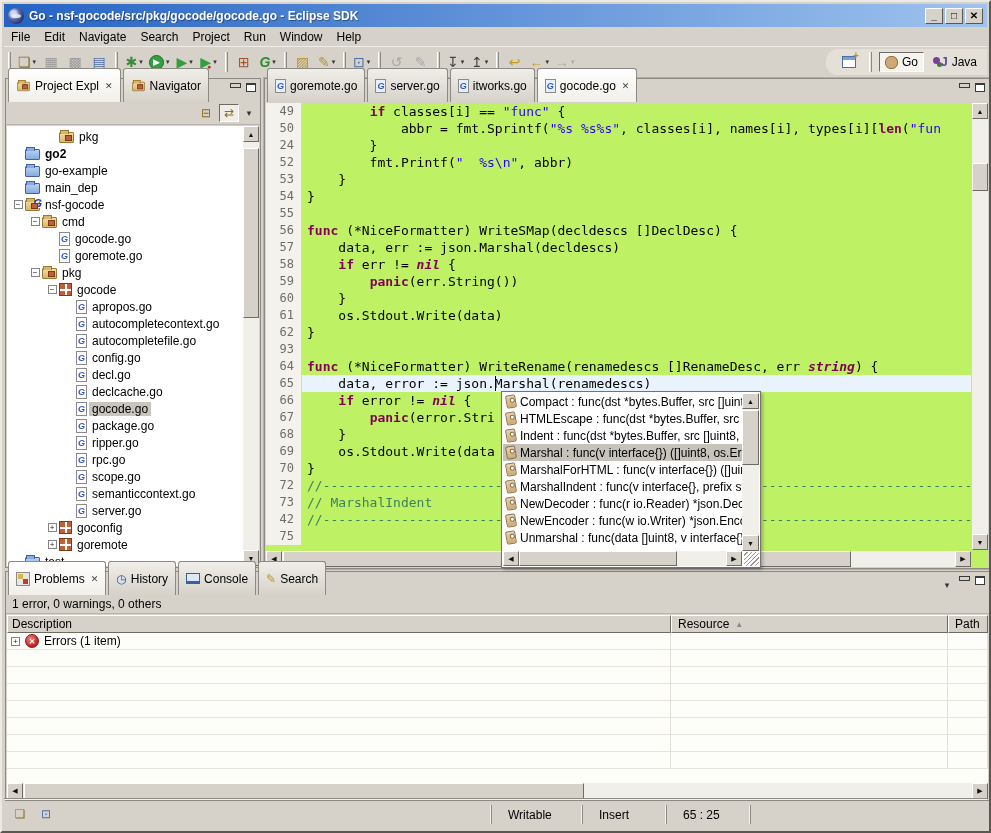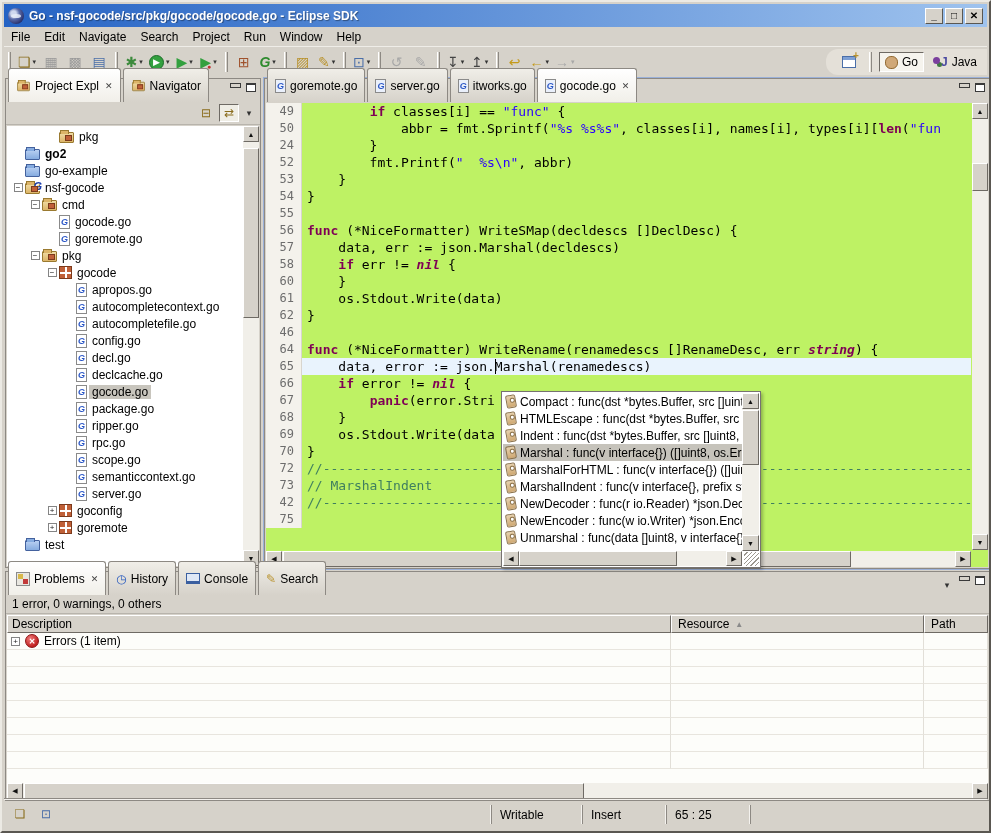--- a/index.html
+++ b/index.html
@@ -151,39 +151,39 @@
   .summary { height:19px; font-size:12px; display:flex; align-items:center; padding-left:6px;
     border-bottom:1px solid #b8b4ac; background:#d6d2ca; }
   .ptable { position:absolute; left:1px; right:1px; top:43px; bottom:17px; background:#fdfdfa; overflow:hidden; }
   .phead { display:flex; height:18px; }
   .pth { background:#d6d2ca; border:1px solid; border-color:#fff #6e6a64 #6e6a64 #fff;
     font-size:12px; display:flex; align-items:center; padding-left:6px; gap:6px; }
   .pth .sort { font-size:8px; color:#8a8a8a; }
   .prow { display:flex; height:17px; }
   .pcell { border-right:1px solid #e2dfd8; border-bottom:1px solid #e8e5de; height:100%; }
   .c-desc { width:664px; display:flex; align-items:center; gap:5px; padding-left:4px; font-size:12px; }
-  .c-res  { width:253px; }
+  .c-res  { width:277px; }
   .c-path { flex:1; }
   .i-error { width:14px; height:14px; border-radius:50%; background:radial-gradient(circle at 35% 30%,#f07a7a,#c22222 70%);
     color:#fff; font-size:8px; font-weight:bold; display:flex; align-items:center; justify-content:center;
     border:1px solid #8c1414; }
   .i-problems { width:14px; height:14px; background:#e8e6e0; border:1px solid #8a8a8a; position:relative; }
   .i-problems::before { content:""; position:absolute; left:1px; top:1px; width:5px; height:5px; background:#d8b84a; }
   .i-problems::after { content:""; position:absolute; right:1px; bottom:1px; width:5px; height:5px; background:#c23a3a; }
   .i-history { color:#3060c0; font-size:12px; line-height:1; }
   .i-console { width:14px; height:11px; background:#dfe8f6; border:1px solid #3a5fa0; border-bottom-width:3px; }
   .i-search { color:#b8912a; font-size:12px; line-height:1; }
 
   
   .statusbar { position:absolute; left:2px; right:2px; bottom:2px; height:31px;
     border-top:1px solid #8d8983; box-shadow:inset 0 1px 0 #f4f2ee; display:flex; align-items:center; }
   .sb-icon { width:20px; height:19px; margin-left:6px; display:flex; align-items:center; justify-content:center;
     font-size:12px; border:1px solid transparent; }
   .sb-field { position:absolute; top:6px; height:19px; font-size:12px; display:flex; align-items:center;
-    padding-left:8px; border-left:1px solid #8d8983; box-shadow:-1px 0 0 #f4f2ee; }
+    padding-left:16px; border-left:1px solid #8d8983; box-shadow:-1px 0 0 #f4f2ee; }
   .f-writable { left:487px; width:91px; }
   .f-insert { left:578px; width:84px; }
   .f-pos { left:662px; width:92px; }
   .f-end { left:746px; width:1px; padding:0; }
 </style>
 </head>
 <body>
 
 <div class="titlebar">
   <span class="app-icon"></span>
@@ -340,20 +340,27 @@
           <span class="tlabel">go2</span>
         </div>
         <div class="tree-row" style="padding-left: 4px;">
           <span class="slot"></span>
           <span class="ticon">
             <span class="i-folder"></span>
           </span>
           <span class="tlabel">go-example</span>
         </div>
         <div class="tree-row" style="padding-left: 4px;">
+          <span class="slot"></span>
+          <span class="ticon">
+            <span class="i-folder"></span>
+          </span>
+          <span class="tlabel">main_dep</span>
+        </div>
+        <div class="tree-row" style="padding-left: 4px;">
           <span class="slot">
             <span class="expander">−</span>
           </span>
           <span class="ticon">
             <span class="i-pkgfolder i-goproj">
               <span class="gletter">G</span>
             </span>
           </span>
           <span class="tlabel">nsf-gocode</span>
         </div>
@@ -583,33 +590,37 @@
         </div>
         <div class="crow">
           <span class="ln">57</span>
           <span class="ct"><span class="pl">    data, err := json.Marshal(decldescs)</span></span>
         </div>
         <div class="crow">
           <span class="ln">58</span>
           <span class="ct"><span class="pl">    </span><span class="kw">if</span><span class="pl"> err != </span><span class="kwi">nil</span><span class="pl"> {</span></span>
         </div>
         <div class="crow">
+          <span class="ln">59</span>
+          <span class="ct"><span class="pl">        </span><span class="kw">panic</span><span class="pl">(err.String())</span></span>
+        </div>
+        <div class="crow">
           <span class="ln">60</span>
           <span class="ct"><span class="pl">    }</span></span>
         </div>
         <div class="crow">
           <span class="ln">61</span>
           <span class="ct"><span class="pl">    os.Stdout.Write(data)</span></span>
         </div>
         <div class="crow">
           <span class="ln">62</span>
           <span class="ct"><span class="pl">}</span></span>
         </div>
         <div class="crow">
-          <span class="ln">46</span>
+          <span class="ln">93</span>
           <span class="ct"></span>
         </div>
         <div class="crow">
           <span class="ln">64</span>
           <span class="ct"><span class="kw">func</span><span class="pl"> (*NiceFormatter) WriteRename(renamedescs []RenameDesc, err </span><span class="kwi">string</span><span class="pl">) {</span></span>
         </div>
         <div class="crow hl">
           <span class="ln">65</span>
           <span class="ct"><span class="pl">    data, error := json.Marshal(renamedescs)</span><span class="caret" style="left: calc(24ch + 5px);"></span></span>
         </div>

